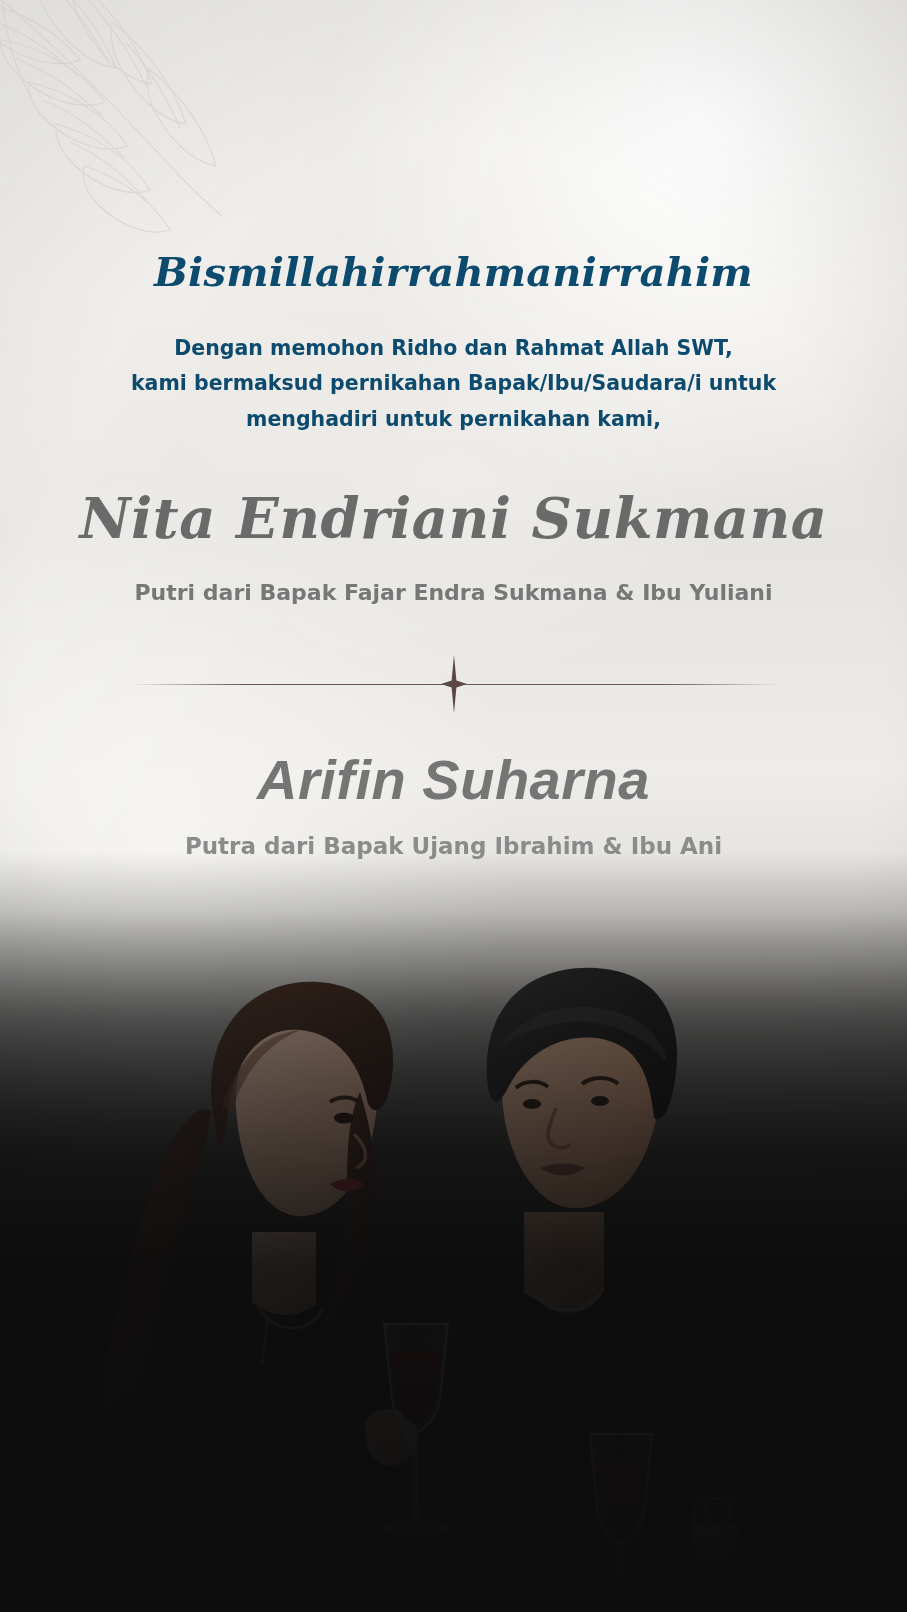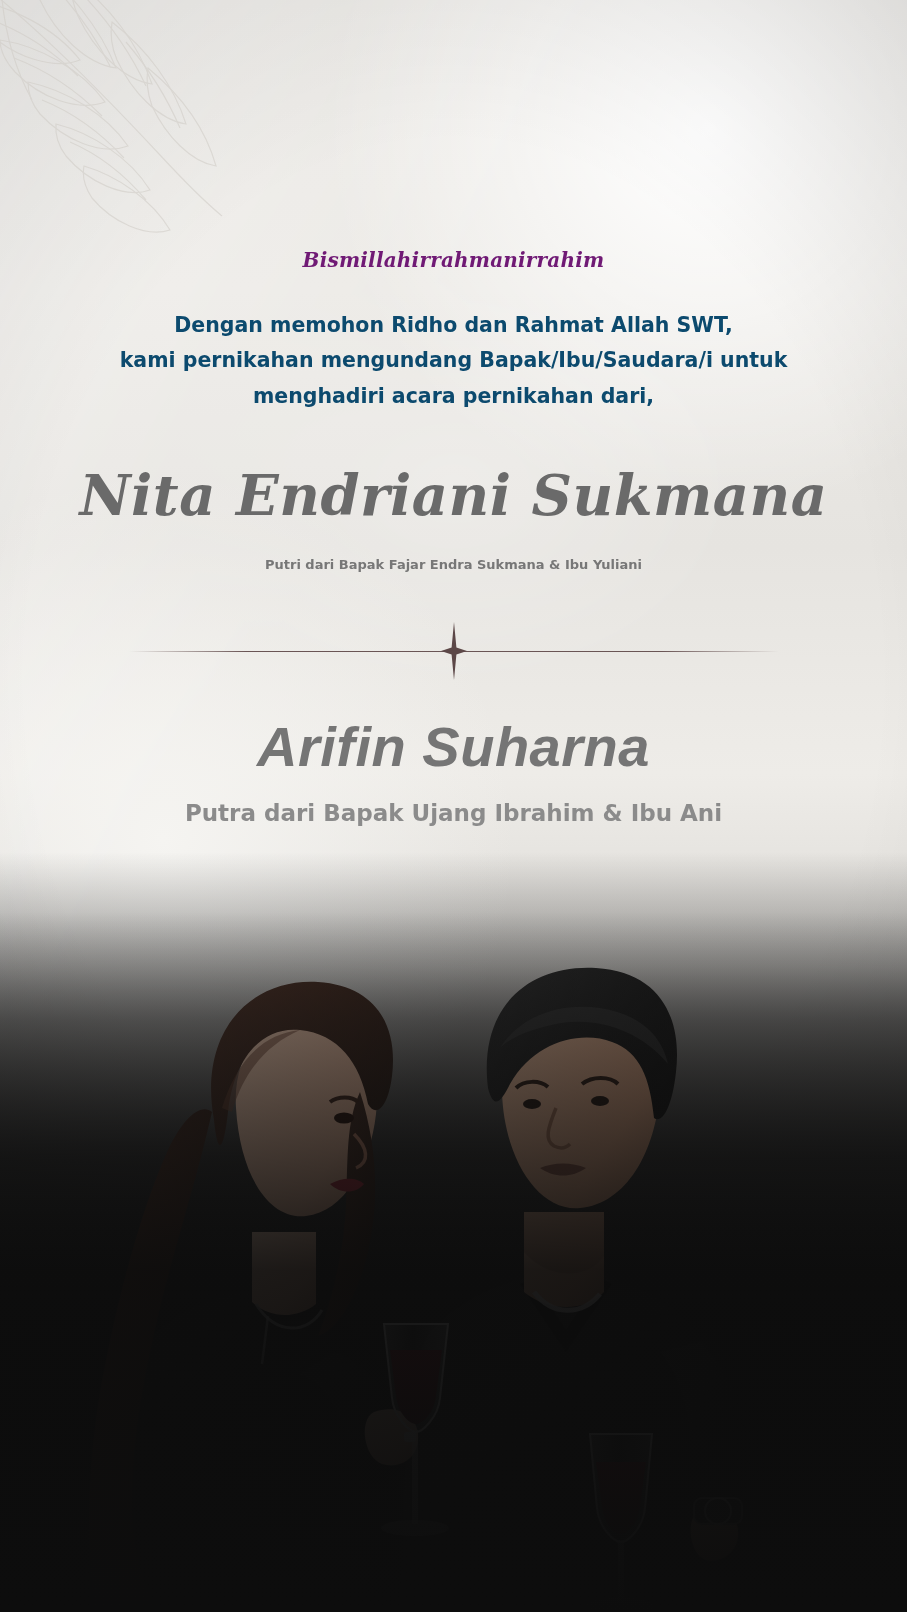--- a/index.html
+++ b/index.html
@@ -64,23 +64,23 @@
     position: absolute;
     top: 0; left: 0; right: 0;
     text-align: center;
     color: #6e6e6e;
   }
   .bismillah {
     margin-top: 248px;
     font-family: "DejaVu Serif", serif;
     font-style: italic;
     font-weight: 700;
-    font-size: 20px;
+    font-size: 40px;
     letter-spacing: .2px;
-    color: #701a75;
+    color: #0c4a6e;
   }
   .invite {
     margin: 36px auto 0;
     width: 720px;
     font-size: 20.5px;
     font-weight: 700;
     line-height: 1.72;
     color: #0c4a6e;
   }
   .bride-name {
@@ -88,21 +88,21 @@
     font-family: "DejaVu Serif", serif;
     font-style: italic;
     font-weight: 700;
     font-size: 56px;
     line-height: 1.05;
     color: #6a6a6a;
     letter-spacing: .5px;
   }
   .bride-parents {
     margin-top: 32px;
-    font-size: 13px;
+    font-size: 22px;
     font-weight: 700;
     color: #777777;
   }
 
   
   .divider {
     position: relative;
     margin: 50px auto 0;
     width: 650px;
     height: 58px;
@@ -179,22 +179,22 @@
       <path d="M126,28 C152,56 172,86 186,116"></path>
       <path d="M166,72 C190,100 208,130 220,158"></path>
     </g>
   </svg>
 
   <div class="content">
     <div class="bismillah">Bismillahirrahmanirrahim</div>
 
     <div class="invite">
       <div>Dengan memohon Ridho dan Rahmat Allah SWT,</div>
-      <div>kami pernikahan mengundang Bapak/Ibu/Saudara/i untuk</div>
-      <div>menghadiri acara pernikahan dari,</div>
+      <div>kami bermaksud pernikahan Bapak/Ibu/Saudara/i untuk</div>
+      <div>menghadiri untuk pernikahan kami,</div>
     </div>
 
     <div class="bride-name">Nita Endriani Sukmana</div>
     <div class="bride-parents">Putri dari Bapak Fajar Endra Sukmana &amp; Ibu Yuliani</div>
 
     <div class="divider">
       <div class="divider-line"></div>
       <svg class="divider-star" viewBox="0 0 26 58">
         <path d="M13 0 L15.4 25.6 L26 29 L15.4 32.4 L13 58 L10.6 32.4 L0 29 L10.6 25.6 Z" fill="#5c4747"></path>
       </svg>

